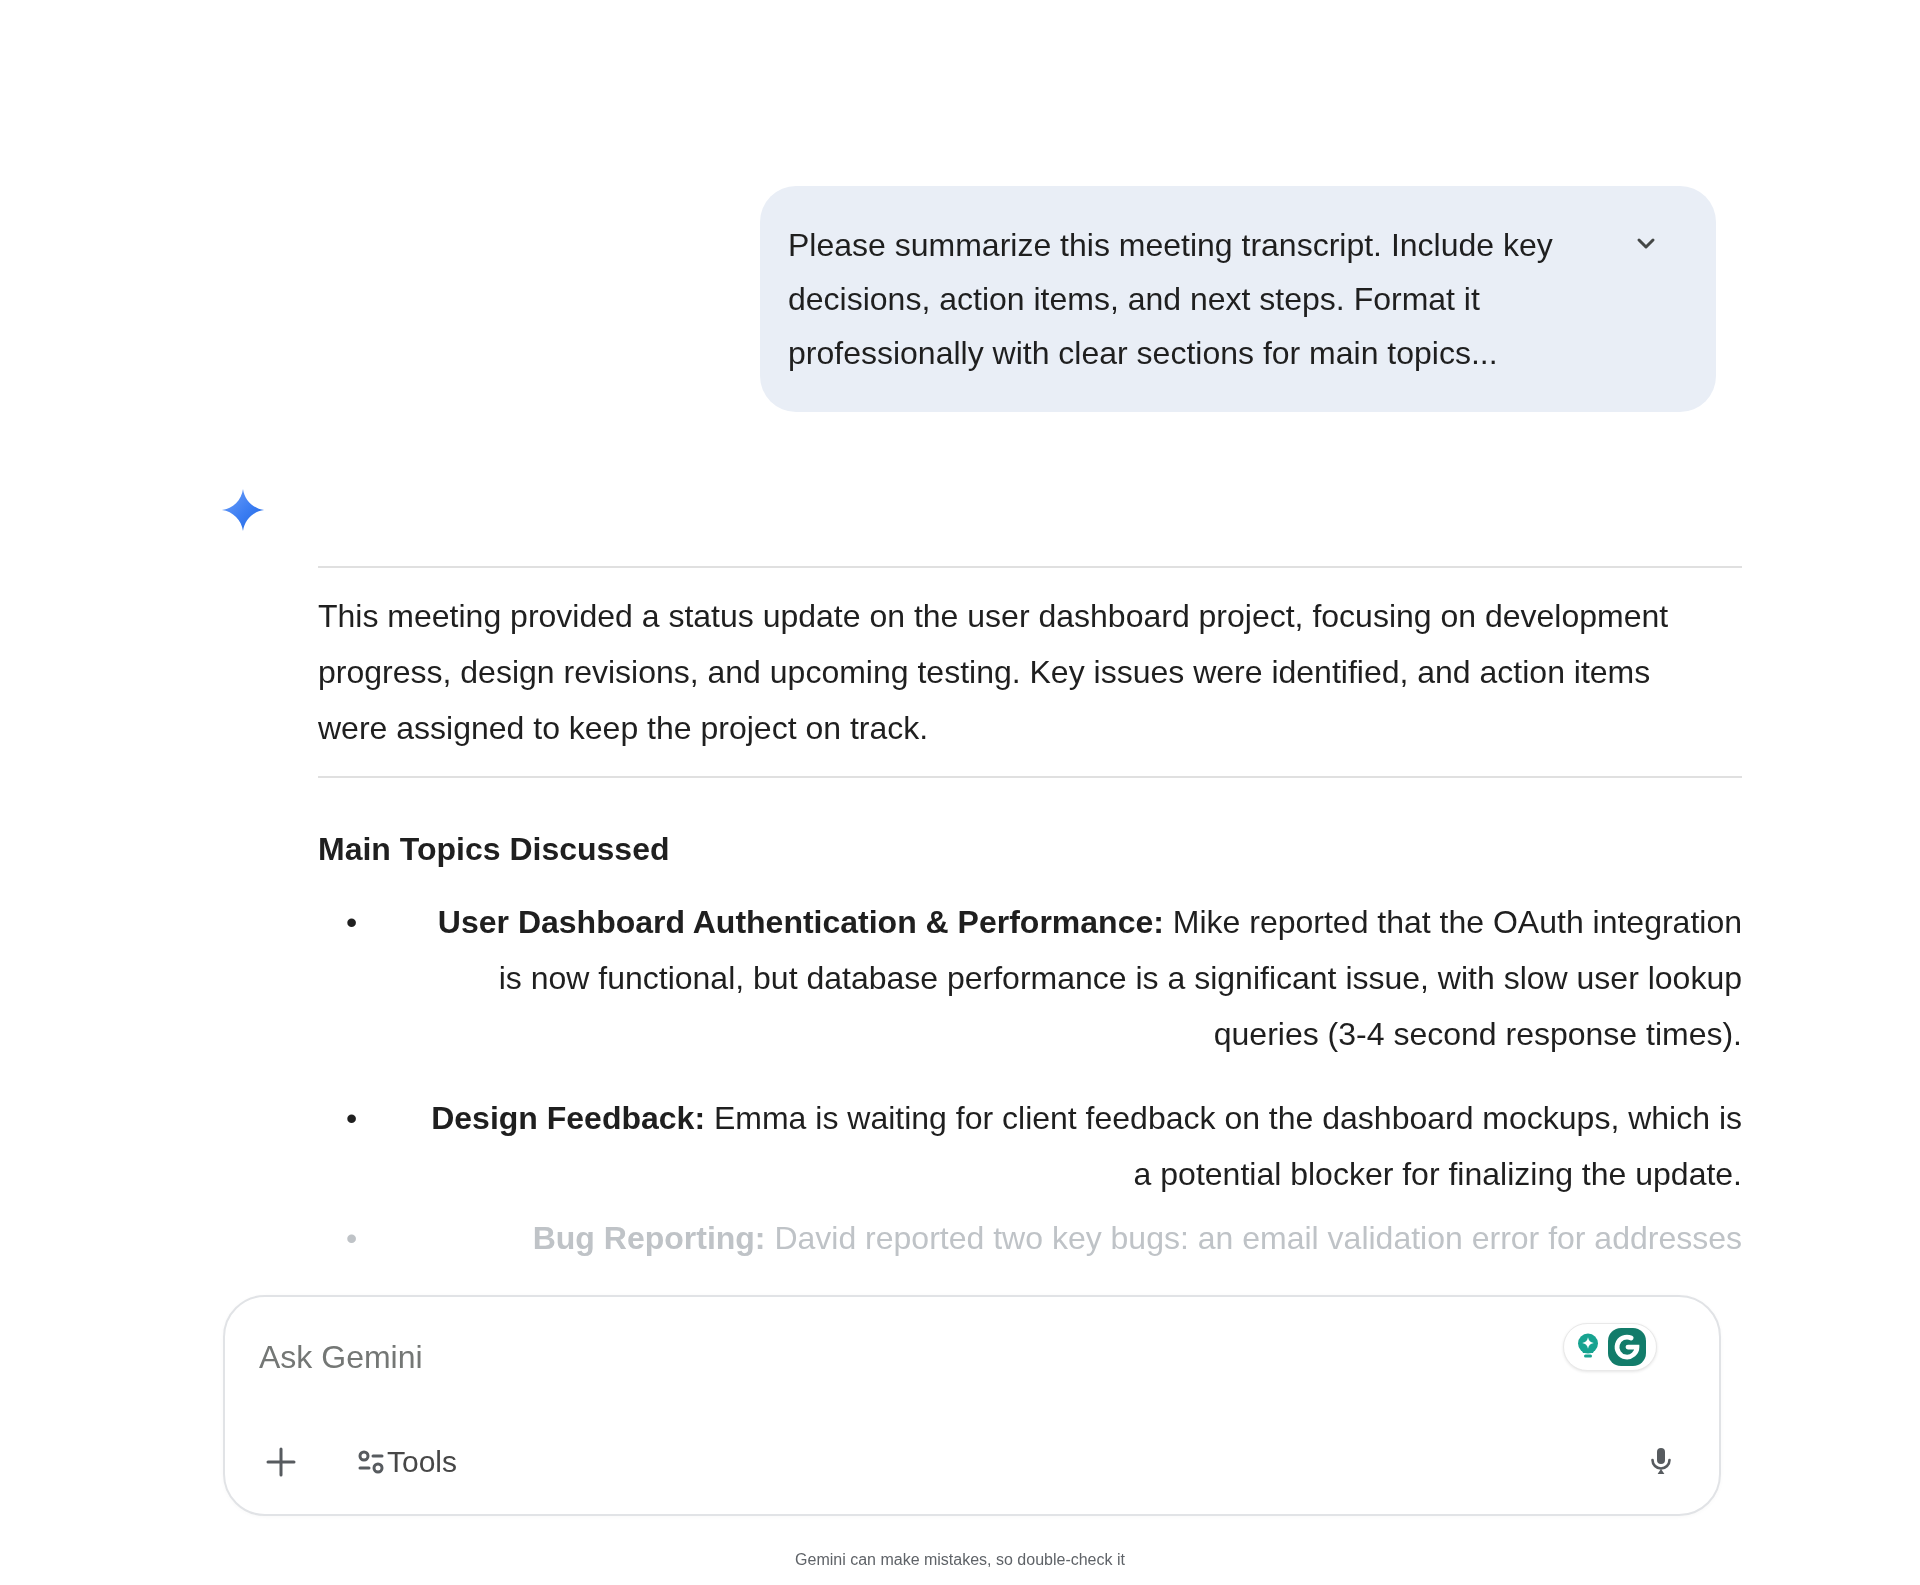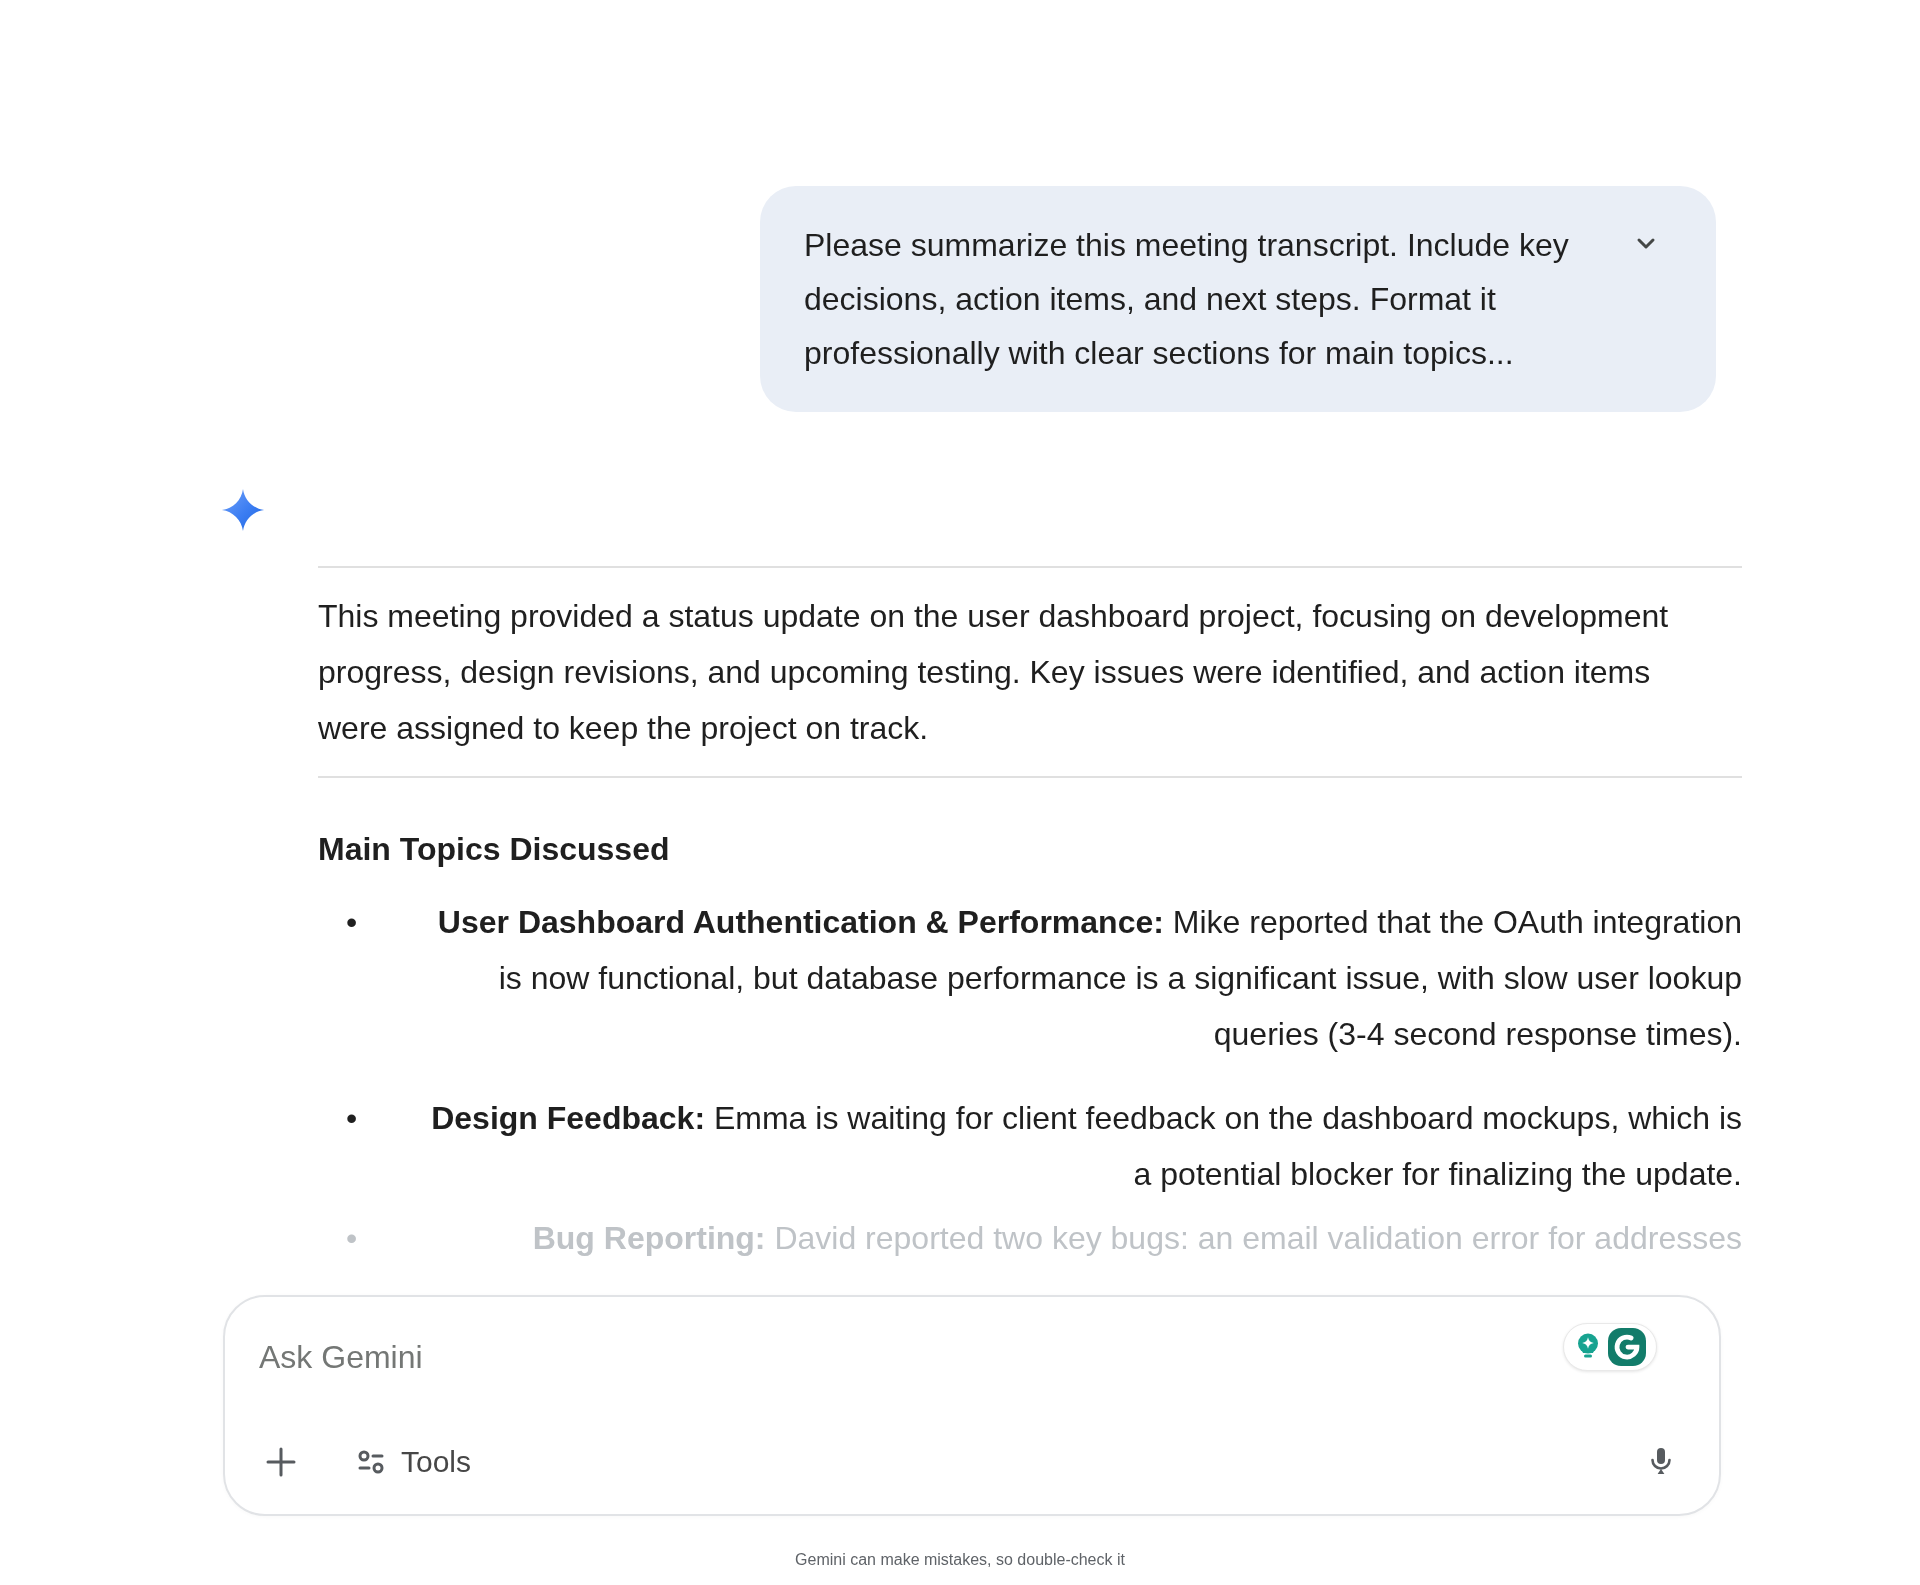--- a/index.html
+++ b/index.html
@@ -13,21 +13,21 @@
     --grammarly-teal-light:#17a390;
     --icon-gray:#575b5f;
   }
   *{margin:0;padding:0;box-sizing:border-box;}
   html,body{width:1920px;height:1585px;overflow:hidden;background:#ffffff;
     font-family:"Liberation Sans", sans-serif;color:var(--text-primary);}
   .stage{position:relative;width:1920px;height:1585px;background:#fff;}
 
   
   .user-bubble{position:absolute;left:760px;top:186px;width:956px;min-height:218px;
-    background:var(--user-bubble-bg);border-radius:36px;padding:32px 120px 32px 44px;}
+    background:var(--user-bubble-bg);border-radius:36px;padding:32px 120px 32px 28px;}
   .user-bubble .u-line{font-size:32px;line-height:54px;color:var(--text-primary);white-space:nowrap;}
   .bubble-chevron{position:absolute;right:50px;top:38px;width:40px;height:40px;border:none;
     background:transparent;cursor:pointer;display:flex;align-items:center;justify-content:center;}
 
   
   .sparkle{position:absolute;left:220px;top:487px;width:46px;height:46px;}
   .response{position:absolute;left:318px;top:540px;width:1424px;}
   .resp-title{font-size:36px;line-height:44px;font-weight:700;margin-top:10px;color:var(--text-primary);}
   .divider{border:none;border-top:2px solid var(--divider);height:0;}
   .divider.d1{margin-top:26px;}
@@ -53,21 +53,21 @@
     font-size:32px;line-height:40px;color:#747775;cursor:text;}
   .ext-badges{position:absolute;right:62px;top:26px;width:94px;height:48px;background:#fff;
     border:1px solid #e9e9e9;border-radius:24px;display:flex;align-items:center;
     padding:0 4px 0 8px;gap:4px;box-shadow:0 1px 3px rgba(0,0,0,0.10);cursor:pointer;}
   .g-badge{width:38px;height:38px;background:var(--grammarly-teal);border-radius:13px;
     display:flex;align-items:center;justify-content:center;}
   .composer-bottom{position:absolute;left:34px;right:36px;bottom:30px;height:44px;
     display:flex;align-items:center;}
   .plus-btn,.mic-btn{border:none;background:transparent;width:44px;height:44px;cursor:pointer;
     display:flex;align-items:center;justify-content:center;}
-  .tools-btn{border:none;background:transparent;display:flex;align-items:center;gap:14px;
+  .tools-btn{border:none;background:transparent;display:flex;align-items:center;
     margin-left:52px;cursor:pointer;height:44px;}
   .tools-label{font-size:30px;color:#474747;}
   .flex-spacer{flex:1;}
 
   
   .footer-note{position:absolute;left:0;top:1544px;width:100%;text-align:center;
     font-size:16px;line-height:32px;color:var(--text-secondary);}
 </style>
 </head>
 <body>

